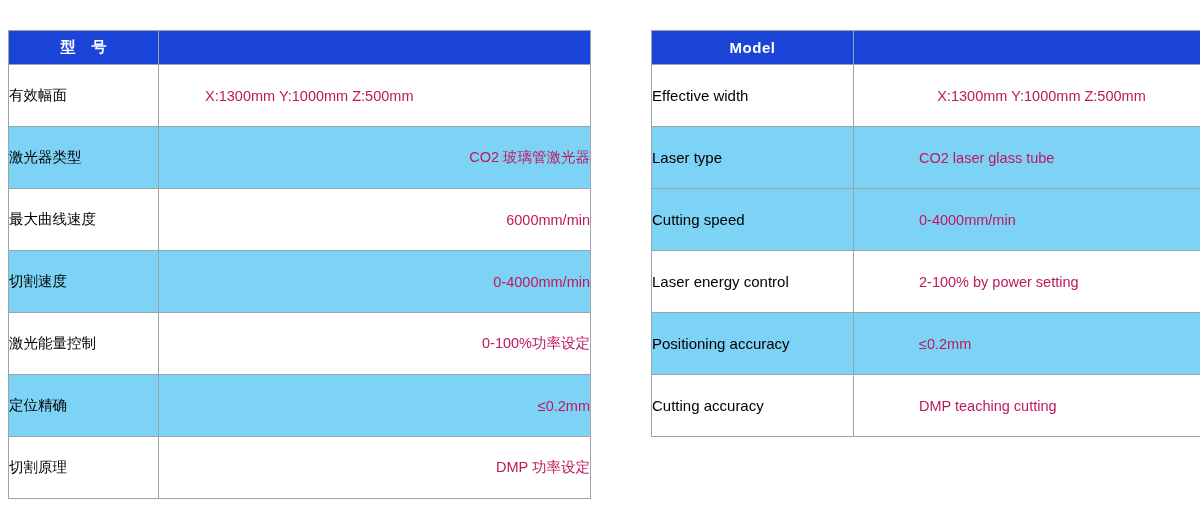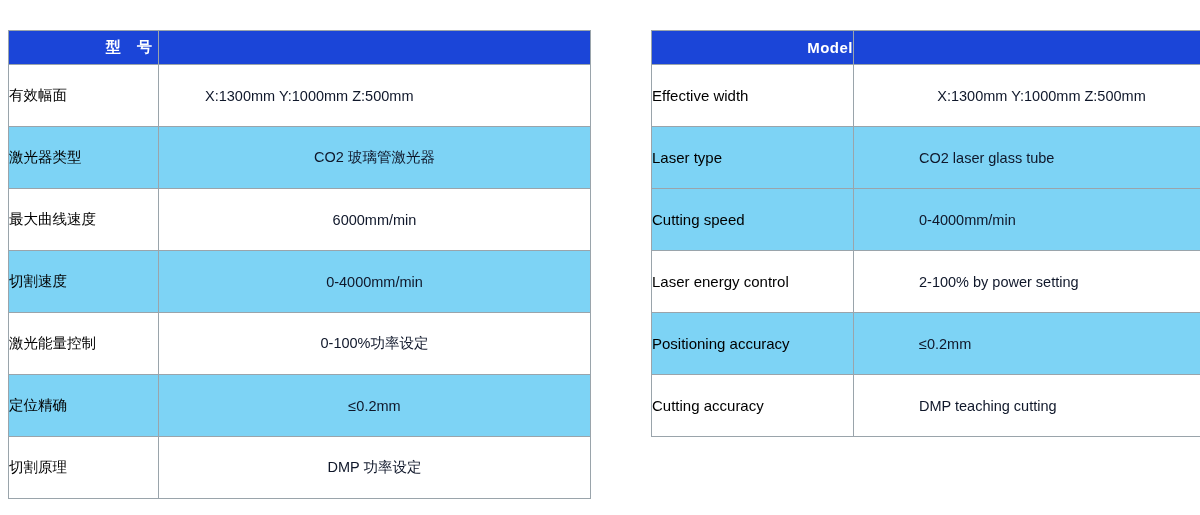--- a/index.html
+++ b/index.html
@@ -50,21 +50,21 @@
     margin: 0;
   }
 
   
   .hdr-cell {
     height: 33px;
     background: #1b45d8;
     color: #ffffff;
     font-size: 15px;
     font-weight: 700;
-    text-align: right;
+    text-align: center;
     vertical-align: middle;
     letter-spacing: 0.5px;
   }
   .hdr-cell.blank { }
   .hdr-cell .hdr-text-zh { letter-spacing: 6px; padding-left: 6px; display: inline-block; }
 
   
   .spec-table tbody tr { height: 62px; }
 
   .spec-table tbody tr.band-light td { background: #ffffff; }
@@ -72,29 +72,29 @@
 
   .cell-label {
     color: #000000;
     font-size: 14.5px;
     text-align: left;
     vertical-align: middle;
     padding-left: 20px;
     white-space: nowrap;
   }
   .cell-value {
-    color: #0f172a;
+    color: #be185d;
     font-size: 14.5px;
     vertical-align: middle;
     white-space: nowrap;
   }
 
   
   .cell-value.align-pad   { text-align: left; padding-left: 46px; }
-  .cell-value.align-left  { text-align: center; }
+  .cell-value.align-left  { text-align: right; }
   .cell-value.align-mid   { text-align: left; padding-left: 65px; margin-top: 7px; }
   .cell-value.align-center{ text-align: center; padding-left: 0; }
 
   .zh .cell-label { font-size: 14.5px; }
   .en .cell-label { font-size: 15px; }
 </style>
 </head>
 <body>
 
 <div class="spec-stage">

